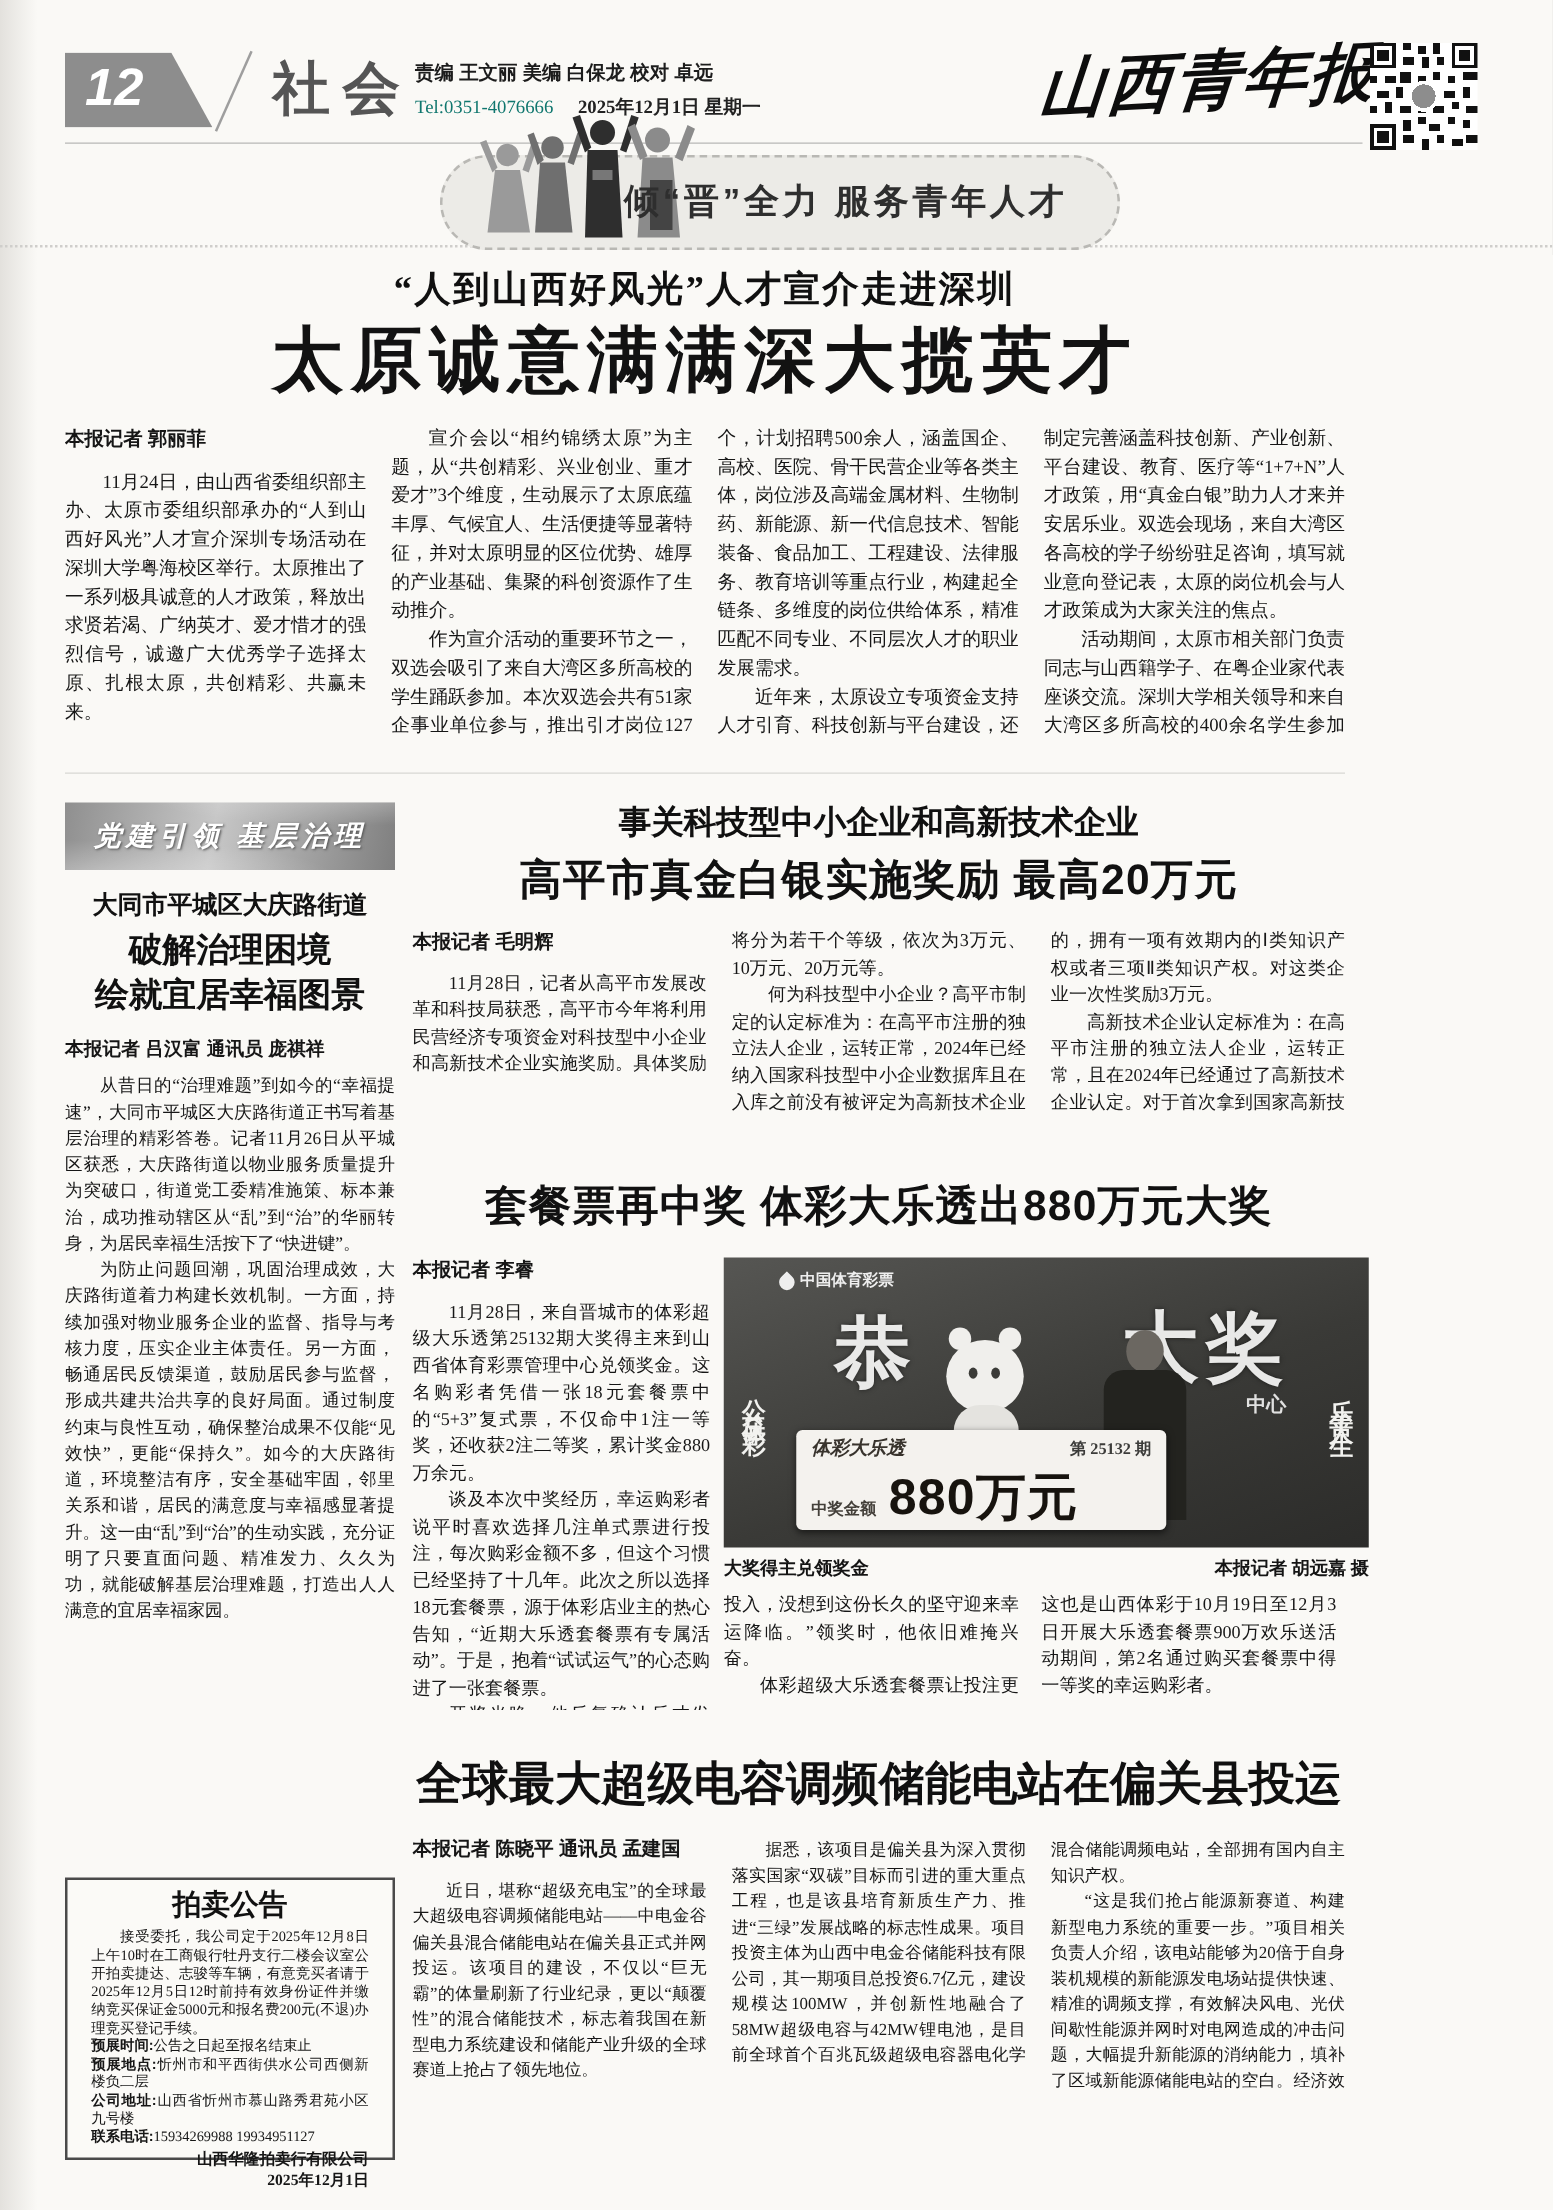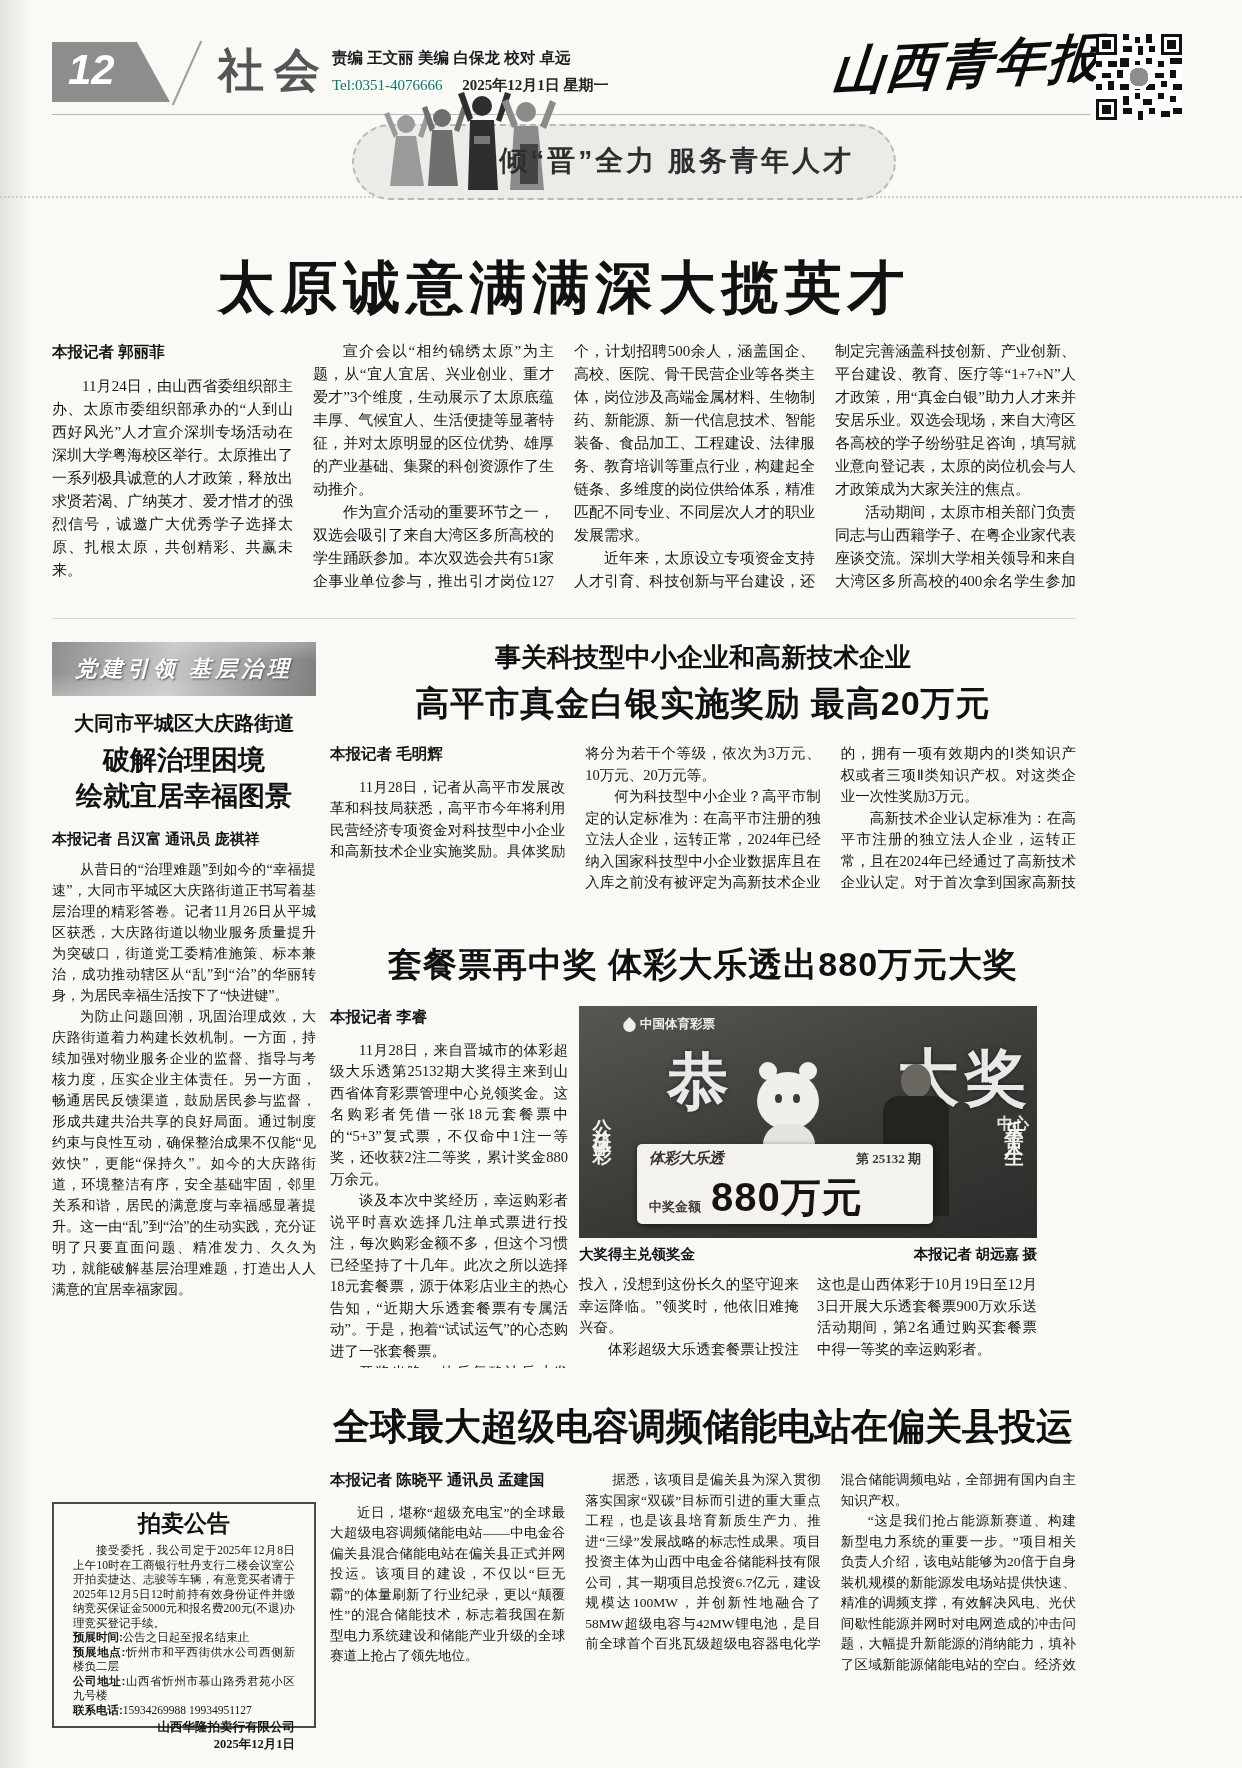--- a/index.html
+++ b/index.html
@@ -73,21 +73,21 @@
   .g-head{margin-top:6px;text-align:center;font-size:34px;font-weight:800;color:#111;
         letter-spacing:1px;}
   .g-body{margin-top:16px;height:162px;overflow:hidden;column-count:3;column-gap:20px;
         font-size:14.5px;line-height:21.5px;text-align:justify;}
   
   .lottery{position:absolute;left:330px;top:942px;width:746px;}
   .l-head{text-align:center;font-size:34px;font-weight:800;color:#111;letter-spacing:1px;}
   .l-grid{margin-top:18px;display:flex;gap:11px;}
   .l-col1{width:238px;flex:0 0 auto;height:362px;overflow:hidden;font-size:14.5px;
         line-height:21.5px;text-align:justify;}
-  .l-right{width:458px;flex:0 0 auto;}
+  .l-right{width:516px;flex:0 0 auto;}
   .photo{position:relative;height:232px;overflow:hidden;color:#fff;
         background:linear-gradient(160deg,#565653,#3a3a37 55%,#2c2c2a);}
   .pv{position:absolute;top:50%;transform:translateY(-50%);writing-mode:vertical-rl;
         text-orientation:upright;font-size:19px;font-weight:bold;letter-spacing:9px;
         color:#f2f2ef;font-family:"Liberation Sans",sans-serif;}
   .pv.left{left:10px;} .pv.right{right:10px;}
   .plogo{position:absolute;left:44px;top:10px;font-size:12.5px;font-weight:bold;color:#eee;
         font-family:"Liberation Sans",sans-serif;display:flex;align-items:center;gap:4px;}
   .bigchar{position:absolute;font-size:62px;font-weight:900;color:rgba(250,250,248,.92);
         text-shadow:0 0 4px rgba(0,0,0,.5);font-family:"Liberation Sans",sans-serif;}
@@ -197,25 +197,26 @@
           <circle cx="146" cy="28" r="10"></circle>
           <path d="M134 42h24l6 64h-34z"></path>
           <path d="M132 44l-10-26 6-3 10 26z"></path>
           <path d="M160 42l10-26 6 3-10 26z"></path>
           <rect x="140" y="60" width="18" height="40" fill="#444"></rect>
         </g>
     </svg>
     <div class="slogan hei">倾“晋”全力 服务青年人才</div>
   </div>
 
+  <div class="lead-kicker">“人到山西好风光”人才宣介走进深圳</div>
   <div class="lead-head hei">太原诚意满满深大揽英才</div>
   <div class="lead-body">
     <div class="byline">本报记者 郭丽菲</div>
     <p>11月24日，由山西省委组织部主办、太原市委组织部承办的“人到山西好风光”人才宣介深圳专场活动在深圳大学粤海校区举行。太原推出了一系列极具诚意的人才政策，释放出求贤若渴、广纳英才、爱才惜才的强烈信号，诚邀广大优秀学子选择太原、扎根太原，共创精彩、共赢未来。</p>
-    <p>宣介会以“相约锦绣太原”为主题，从“宜人宜居、兴业创业、重才爱才”3个维度，生动展示了太原底蕴丰厚、气候宜人、生活便捷等显著特征，并对太原明显的区位优势、雄厚的产业基础、集聚的科创资源作了生动推介。</p>
+    <p>宣介会以“相约锦绣太原”为主题，从“共创精彩、兴业创业、重才爱才”3个维度，生动展示了太原底蕴丰厚、气候宜人、生活便捷等显著特征，并对太原明显的区位优势、雄厚的产业基础、集聚的科创资源作了生动推介。</p>
     <p>作为宣介活动的重要环节之一，双选会吸引了来自大湾区多所高校的学生踊跃参加。本次双选会共有51家企事业单位参与，推出引才岗位127个，计划招聘500余人，涵盖国企、高校、医院、骨干民营企业等各类主体，岗位涉及高端金属材料、生物制药、新能源、新一代信息技术、智能装备、食品加工、工程建设、法律服务、教育培训等重点行业，构建起全链条、多维度的岗位供给体系，精准匹配不同专业、不同层次人才的职业发展需求。</p>
     <p>近年来，太原设立专项资金支持人才引育、科技创新与平台建设，还制定完善涵盖科技创新、产业创新、平台建设、教育、医疗等“1+7+N”人才政策，用“真金白银”助力人才来并安居乐业。双选会现场，来自大湾区各高校的学子纷纷驻足咨询，填写就业意向登记表，太原的岗位机会与人才政策成为大家关注的焦点。</p>
     <p>活动期间，太原市相关部门负责同志与山西籍学子、在粤企业家代表座谈交流。深圳大学相关领导和来自大湾区多所高校的400余名学生参加了宣介活动和“双选会”。相关部门、县(市、区)同时组织开展极具特色的农产品展、“名都自古并州”文化展、综改示范区科技创新展、山西面食进校园等系列活动。太原市参加宣介活动的企业赴中兴通讯股份有限公司、深圳市腾讯计算机系统有限公司开展交流访问。</p>
   </div>
   <div class="divider1"></div>
 
   <div class="party">
     <div class="party-banner hei">党建引领 基层治理</div>
     <div class="party-kicker">大同市平城区大庆路街道</div>
     <div class="party-head hei">

